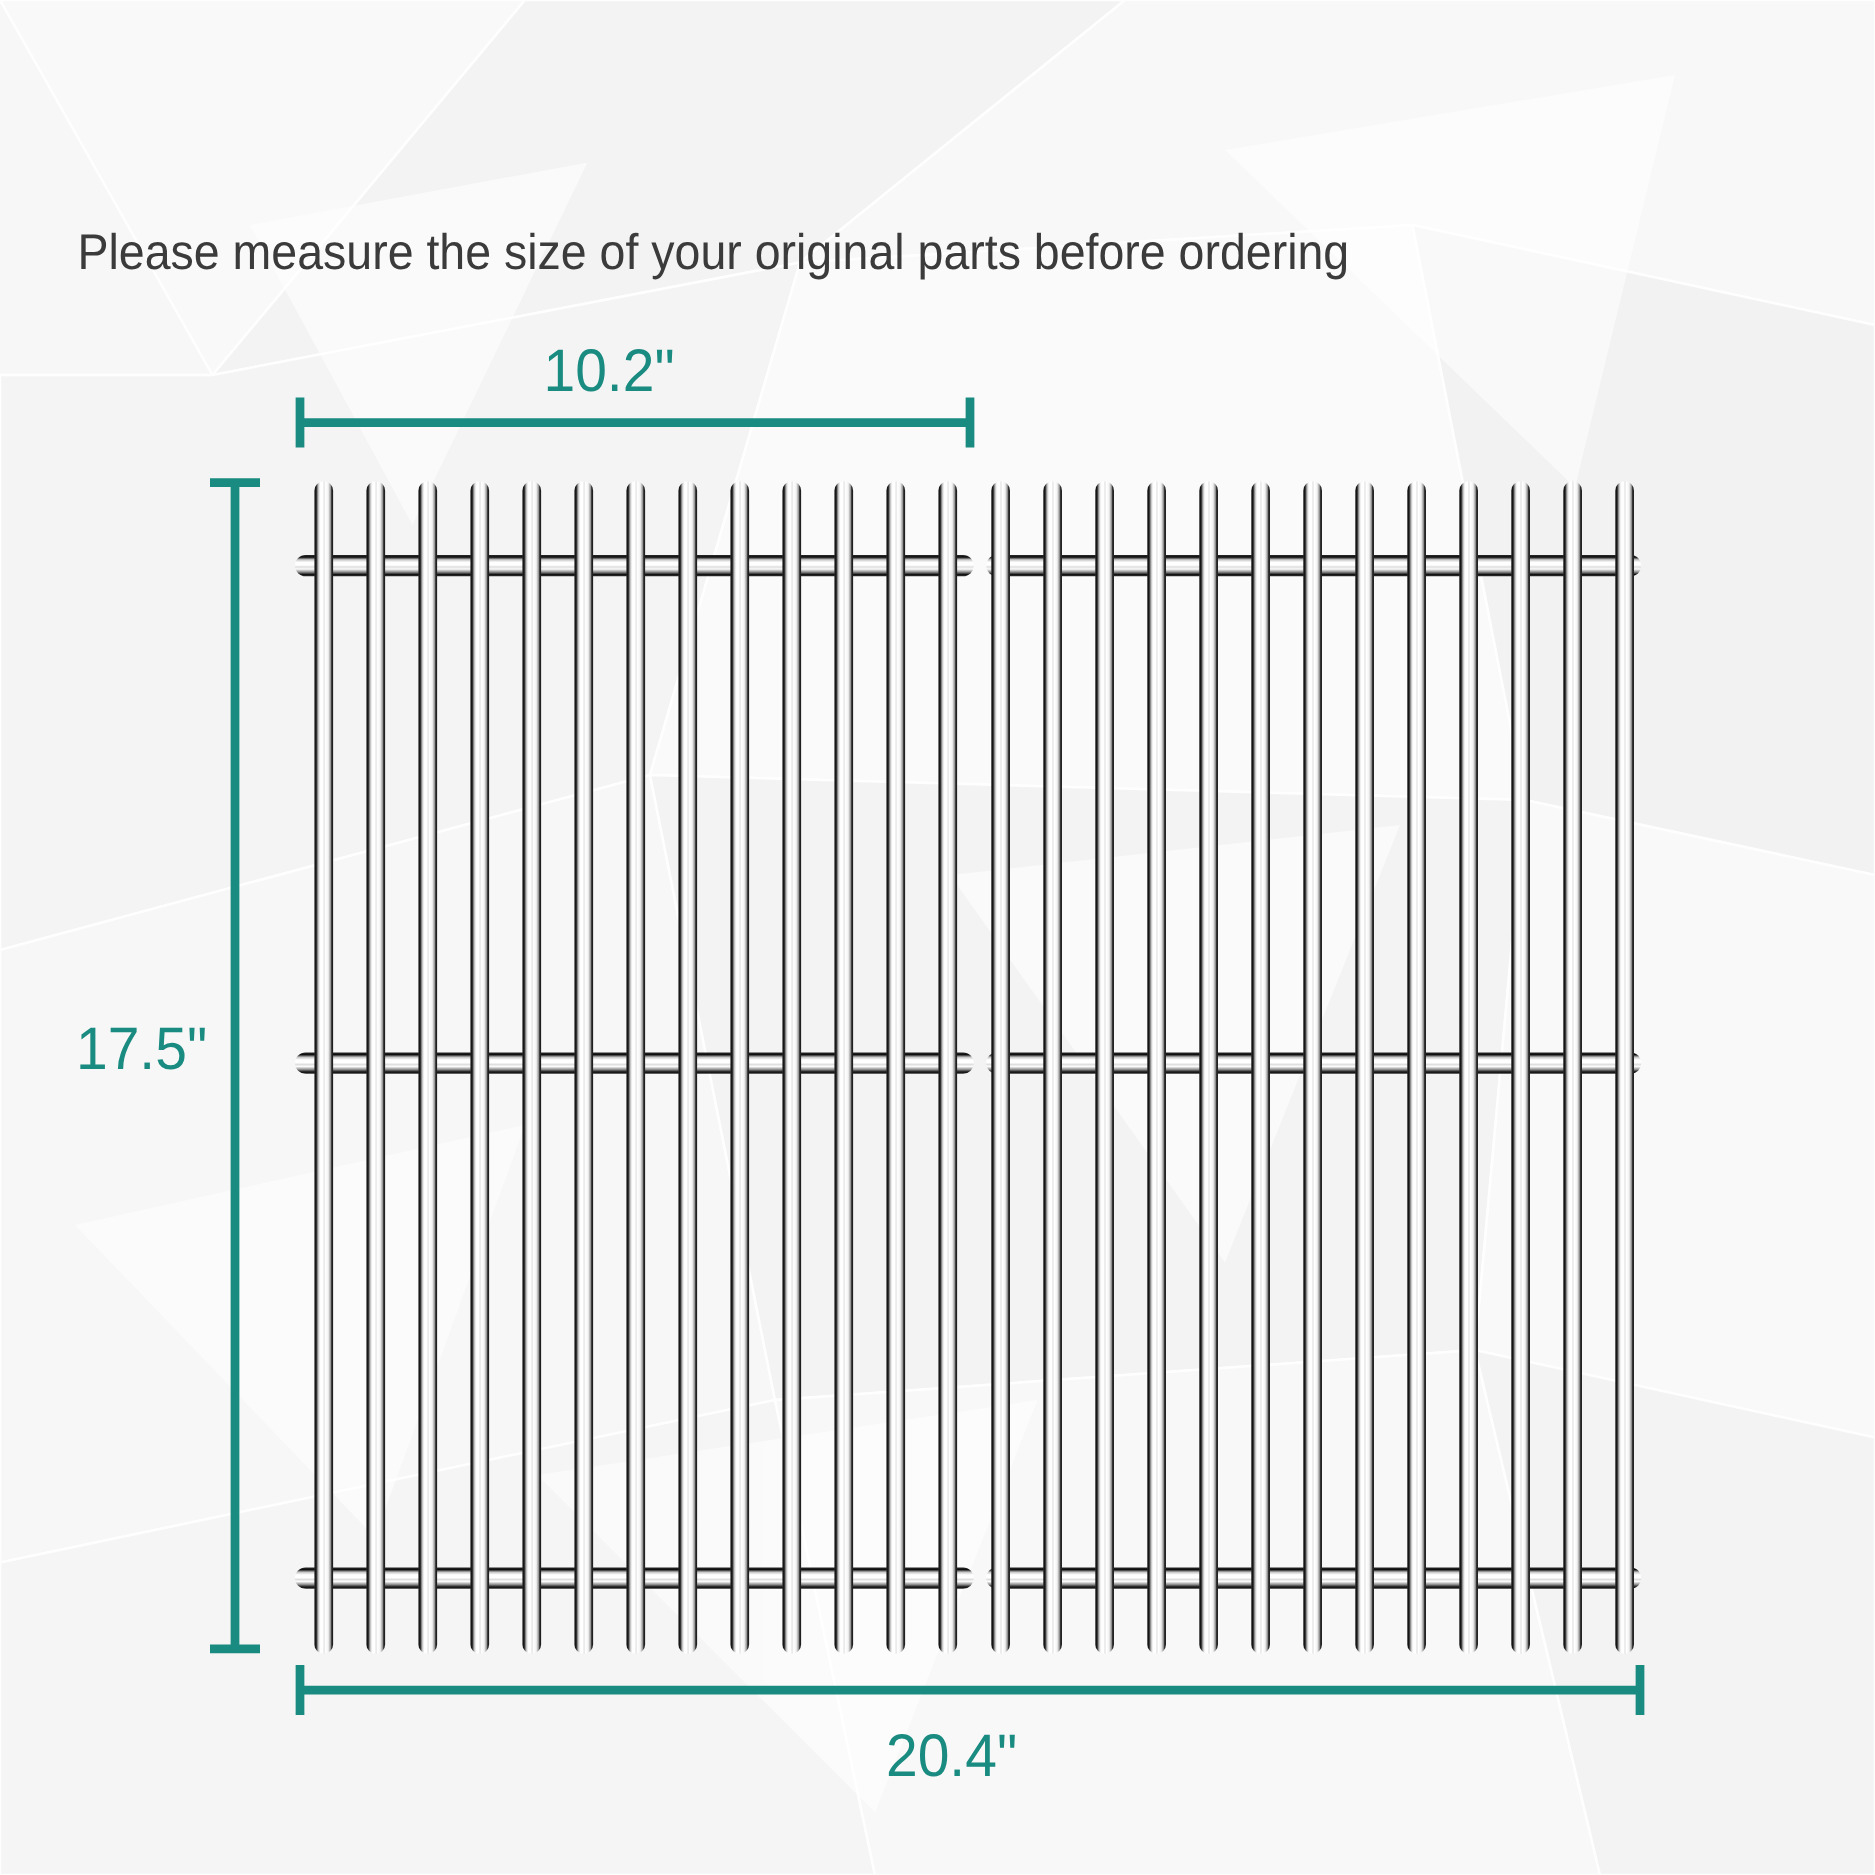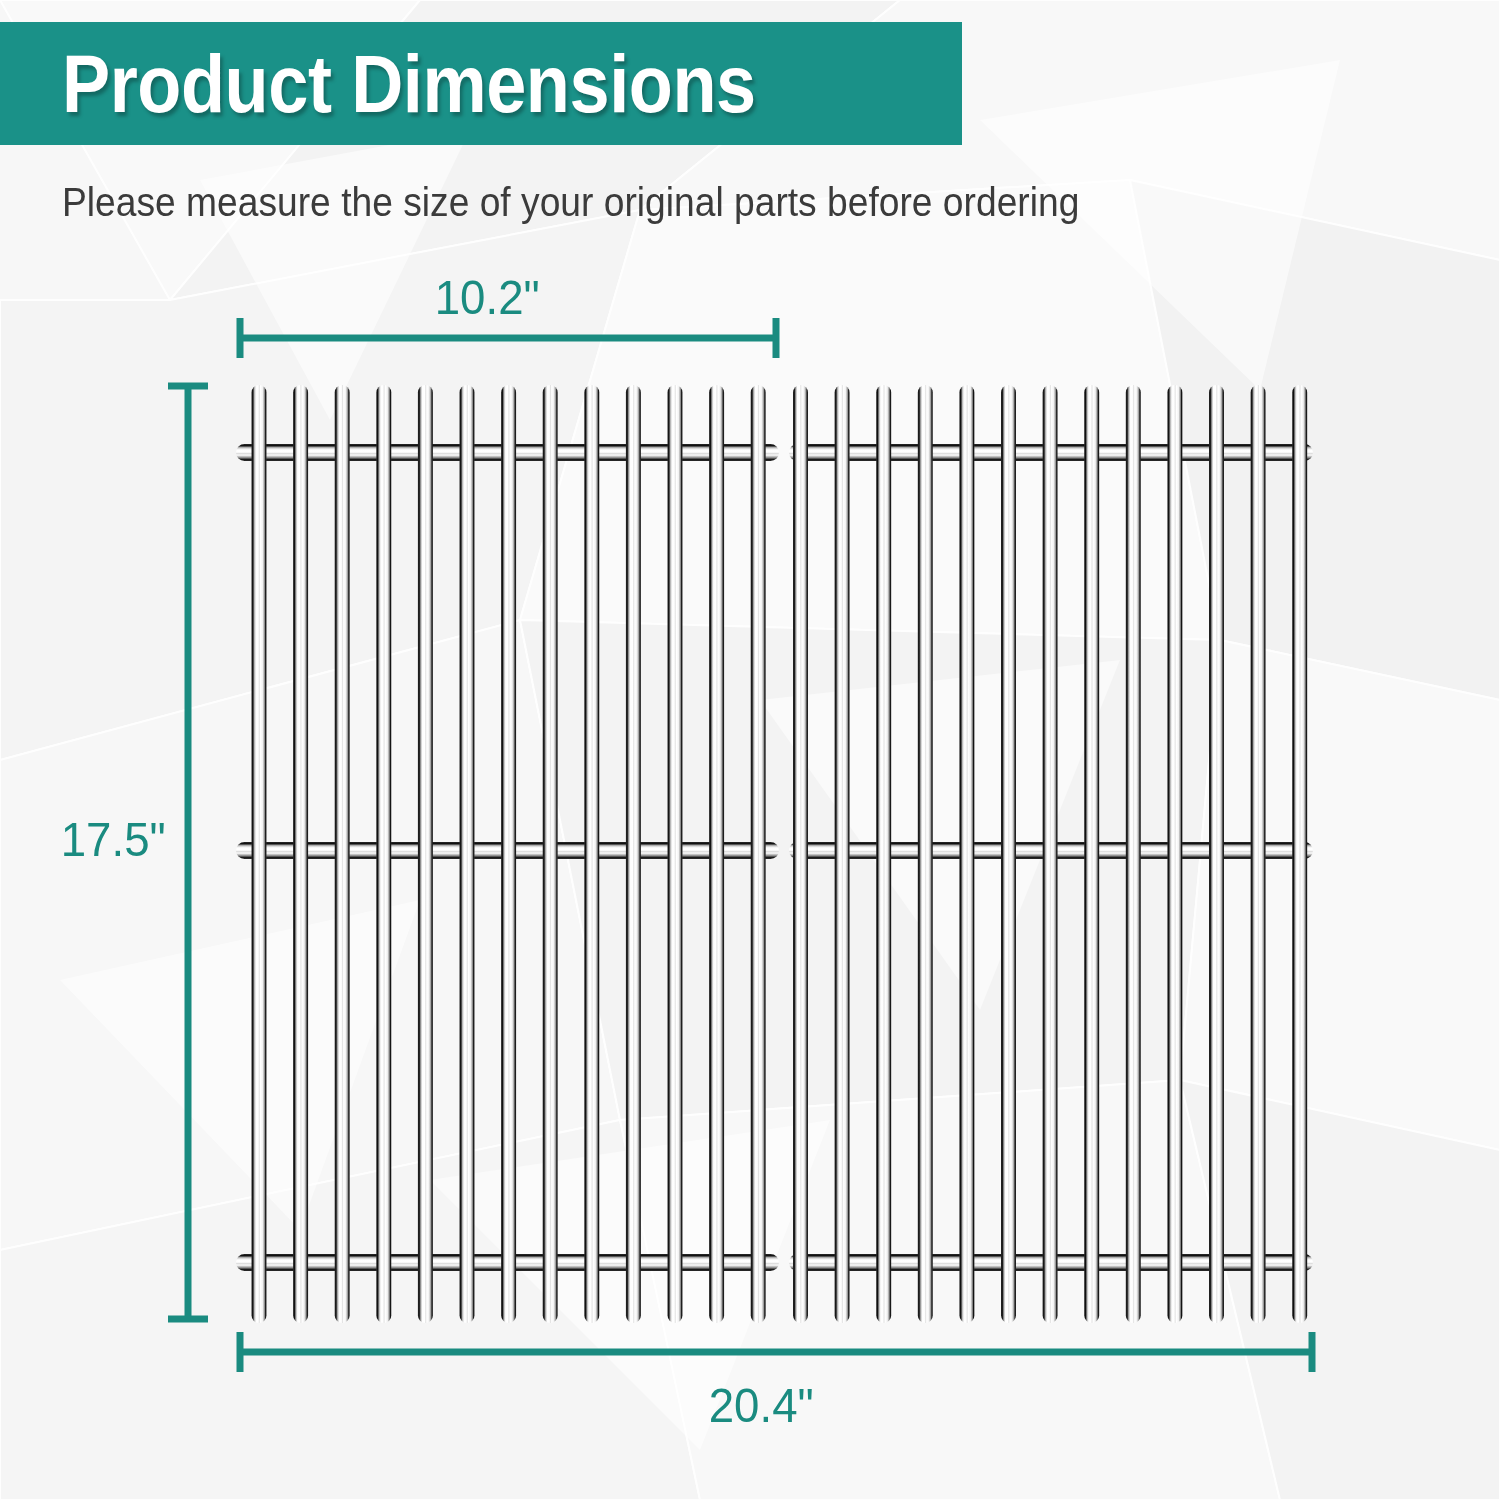--- a/index.html
+++ b/index.html
@@ -81,23 +81,20 @@
     </g>
     <g opacity="0.55">
       <polygon points="200,180 470,130 330,420" fill="#ffffff"></polygon>
       <polygon points="760,700 1120,660 980,1010" fill="#ffffff"></polygon>
       <polygon points="60,980 420,900 300,1230" fill="#ffffff"></polygon>
       <polygon points="980,120 1340,60 1260,390" fill="#ffffff"></polygon>
       <polygon points="430,1180 830,1120 700,1450" fill="#ffffff"></polygon>
     </g>
   </svg>
 
-  <div id="header-banner" style="background: rgb(26, 145, 136);">
-    <div id="header-title" style="color: rgb(255, 255, 255);">Product Dimensions</div>
-  </div>
 
   <div id="subtitle" style="color: rgb(59, 59, 59);">Please measure the size of your original parts before ordering</div>
 
   <svg id="grate-svg" width="1500" height="1500" viewBox="0 0 1500 1500" xmlns="http://www.w3.org/2000/svg">
     <defs>
 
       <linearGradient id="rodVert" x1="0" y1="0" x2="1" y2="0">
         <stop offset="0.00" stop-color="#2b2b2b"></stop>
         <stop offset="0.09" stop-color="#0d0d0d"></stop>
         <stop offset="0.20" stop-color="#b8b8b8"></stop>

